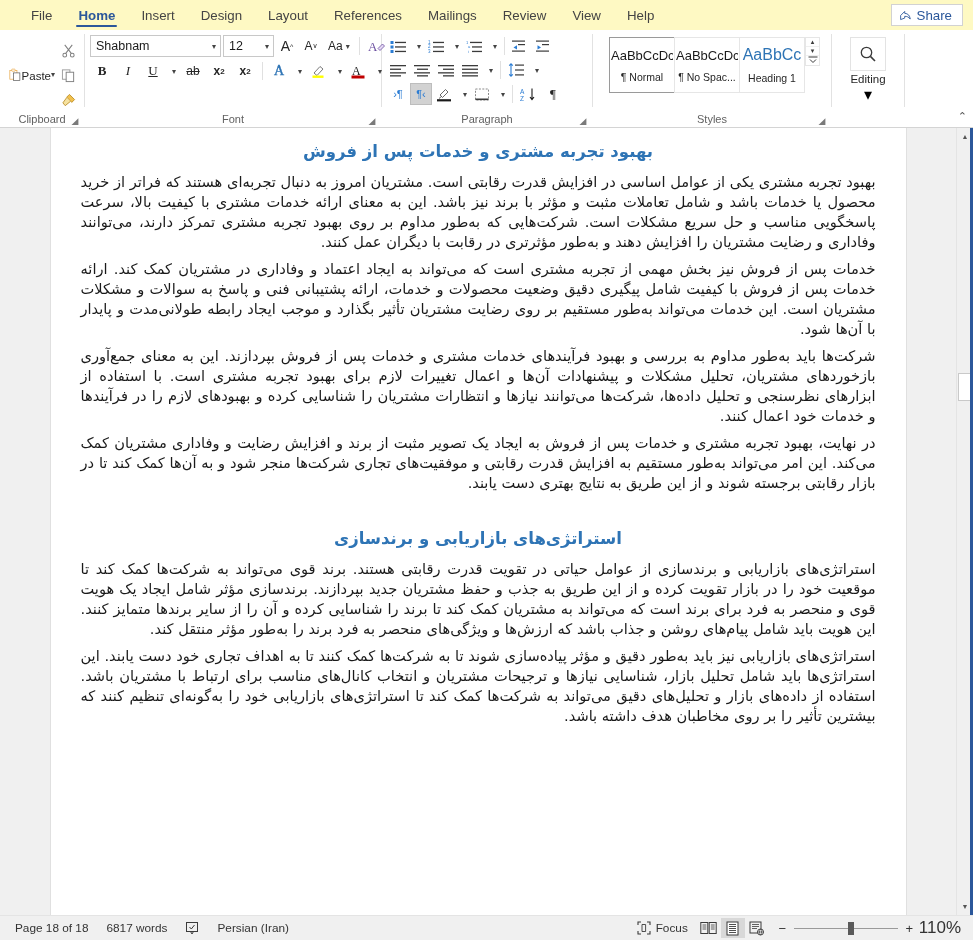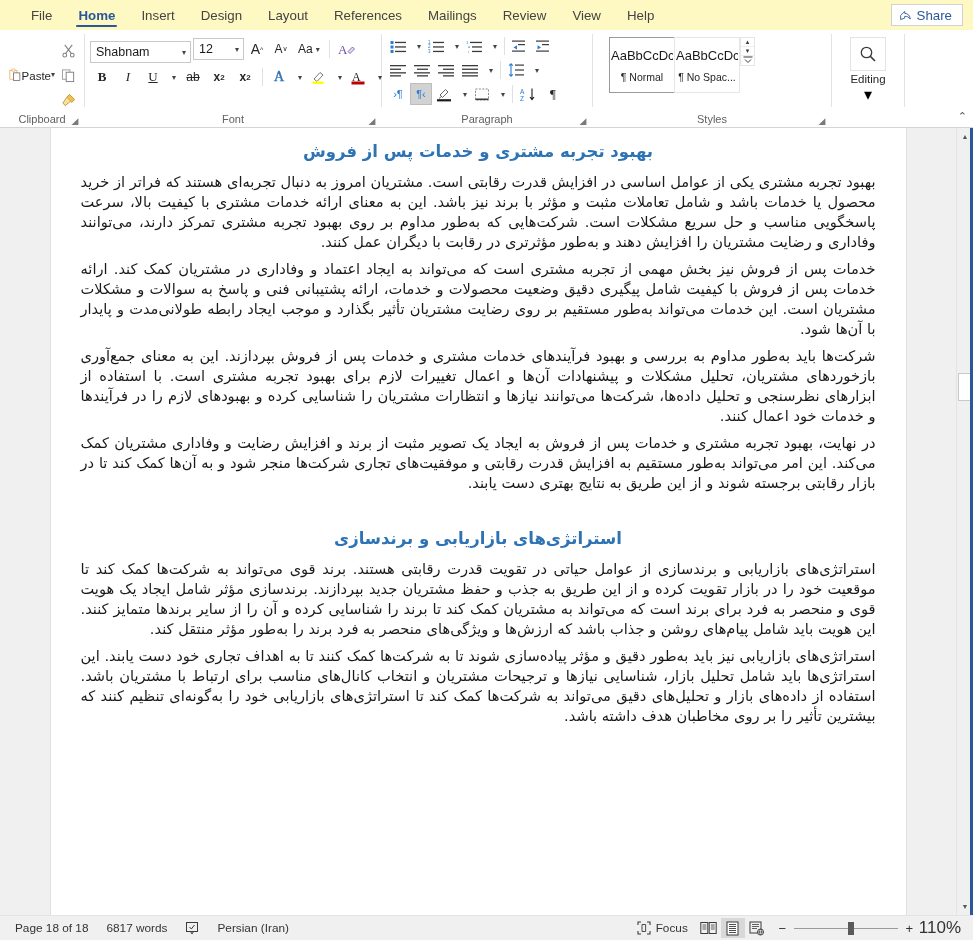--- a/index.html
+++ b/index.html
@@ -78,21 +78,21 @@
   .font-group { width: 296px; }
   .row { display: flex; align-items: center; gap: 2px; }
   .row1 { margin-bottom: 3px; }
   .combo {
     height: 22px; border: 1px solid #c8c8c8; background: #fff;
     display: flex; align-items: center; justify-content: space-between;
     padding: 0 4px 0 5px; font-size: 12.5px; color: #1a1a1a; cursor: default;
   }
   .combo .cv { overflow: hidden; white-space: nowrap; }
   .combo .ca { font-size: 8px; color: #444; margin-left: 4px; }
-  .fontname { width: 101px; margin-top: 6px; }
+  .fontname { width: 131px; }
   .fontsize { width: 51px; }
   .ibtn {
     height: 22px; min-width: 22px; display: flex; align-items: center; justify-content: center;
     font-size: 13px; color: #262626; cursor: default; padding: 0 3px;
   }
   .ibtn.wide { padding: 0 4px; }
   .ibtn .ca { font-size: 8px; color: #444; margin-left: 3px; }
   .ibtn.on { background: #d2d2d2; border: 1px solid #bdbdbd; }
   .vsep { width: 1px; height: 18px; background: #e0e0e0; margin: 0 3px; }
 
@@ -512,20 +512,24 @@
       <div class="group-body">
         <div class="style-gallery">
           <div class="style-card sel">
             <div class="sample">AaBbCcDc</div>
             <div class="sname">¶ Normal</div>
           </div>
           <div class="style-card">
             <div class="sample">AaBbCcDc</div>
             <div class="sname">¶ No Spac...</div>
           </div>
+          <div class="style-card h1">
+            <div class="sample">AaBbCc</div>
+            <div class="sname">Heading 1</div>
+          </div>
           <div class="style-scroll">
             <div class="ssb">▴</div>
             <div class="ssb">▾</div>
             <div class="ssb">
               <svg width="10" height="9" viewBox="0 0 10 9">
                 <rect x="0.5" y="0.5" width="9" height="1" fill="#3b3b3b"></rect>
                 <path d="M2 3.5 L5 6.5 L8 3.5" stroke="#3b3b3b" stroke-width="1" fill="none"></path>
               </svg>
             </div>
           </div>

